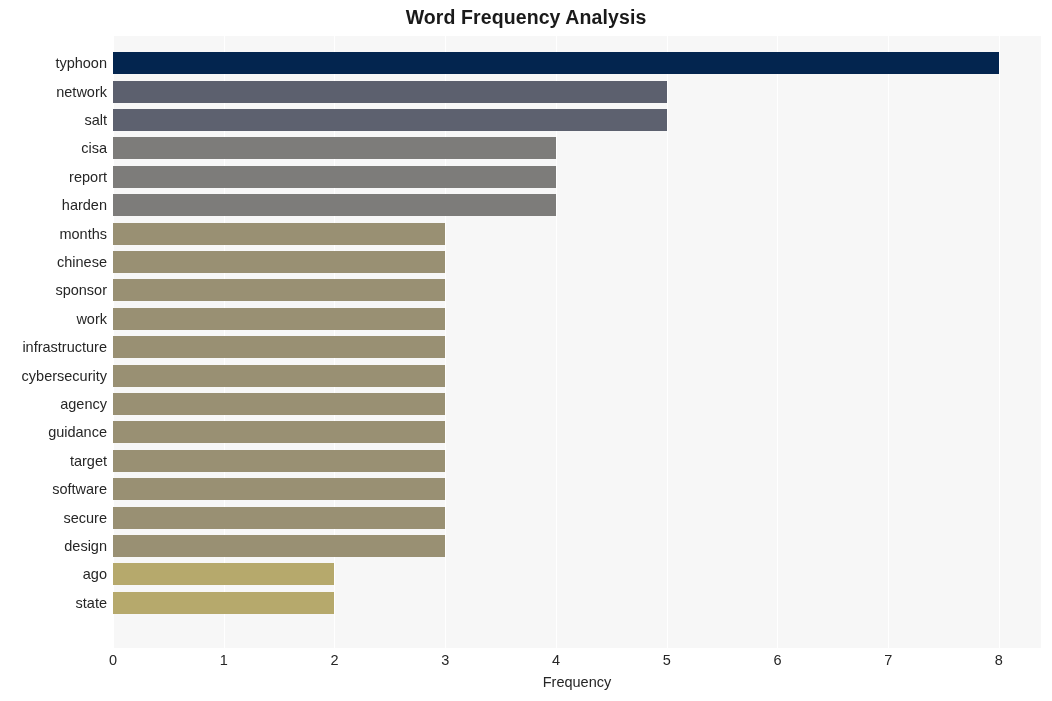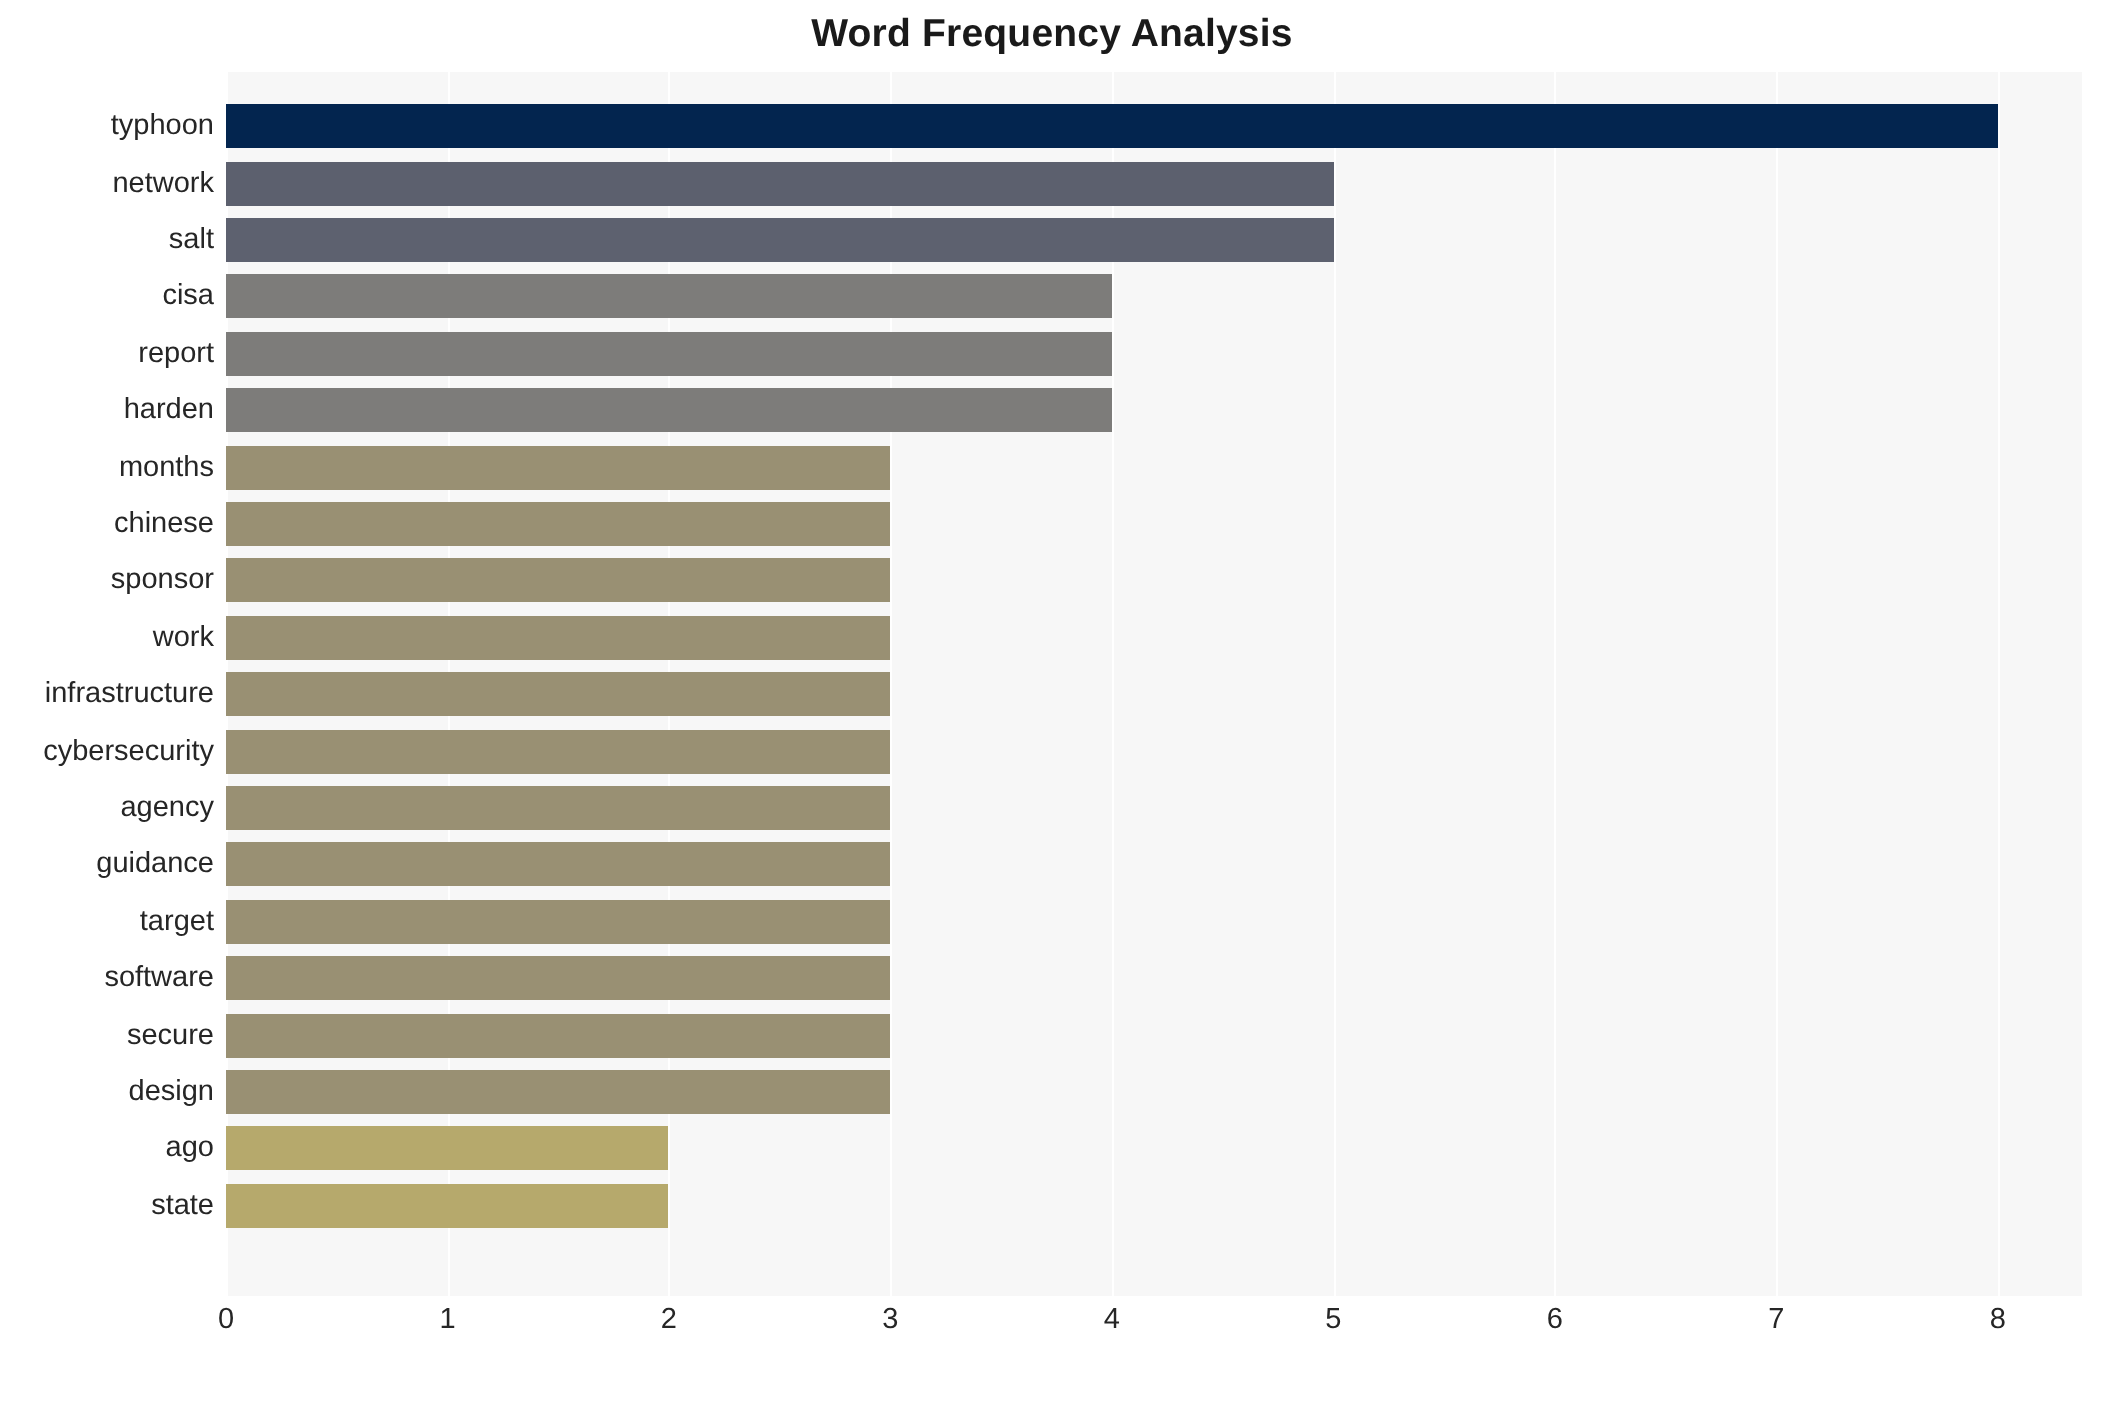--- a/index.html
+++ b/index.html
@@ -221,14 +221,15 @@
       <div class="xtick" style="left: 223.74px;">1</div>
       <div class="xtick" style="left: 334.48px;">2</div>
       <div class="xtick" style="left: 445.22px;">3</div>
       <div class="xtick" style="left: 555.959px;">4</div>
       <div class="xtick" style="left: 666.699px;">5</div>
       <div class="xtick" style="left: 777.439px;">6</div>
       <div class="xtick" style="left: 888.179px;">7</div>
       <div class="xtick" style="left: 998.919px;">8</div>
     </div>
 
+  <div id="x-axis-label">Frequency</div>
 
 </div>
 
 </body></html>

